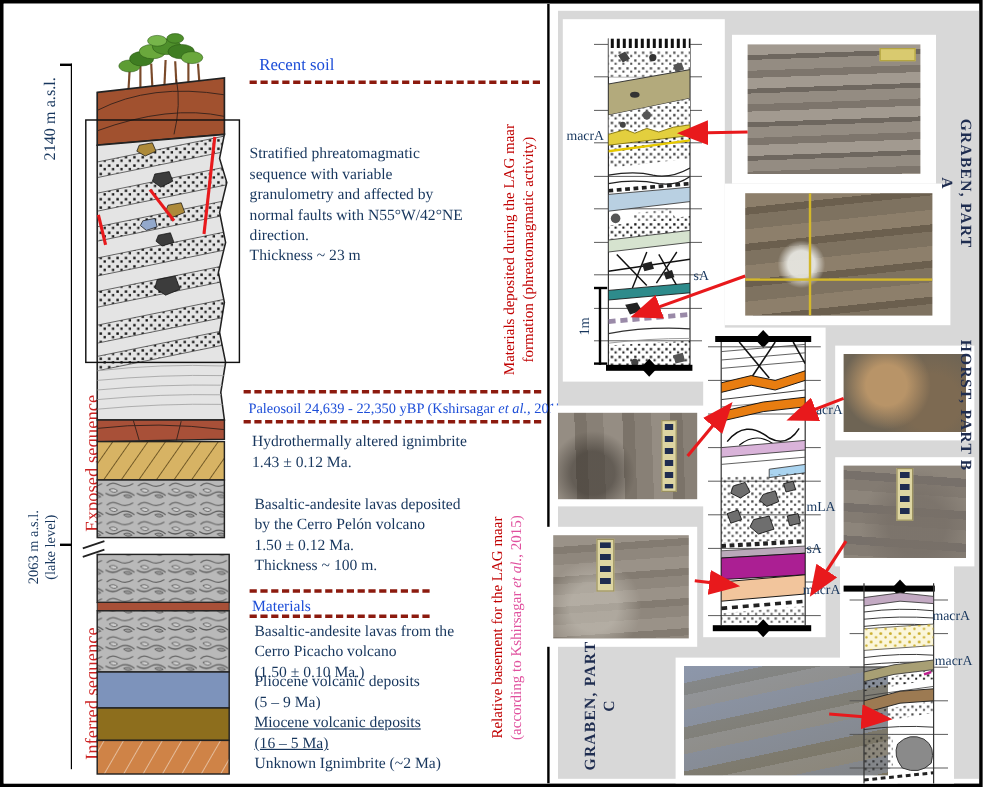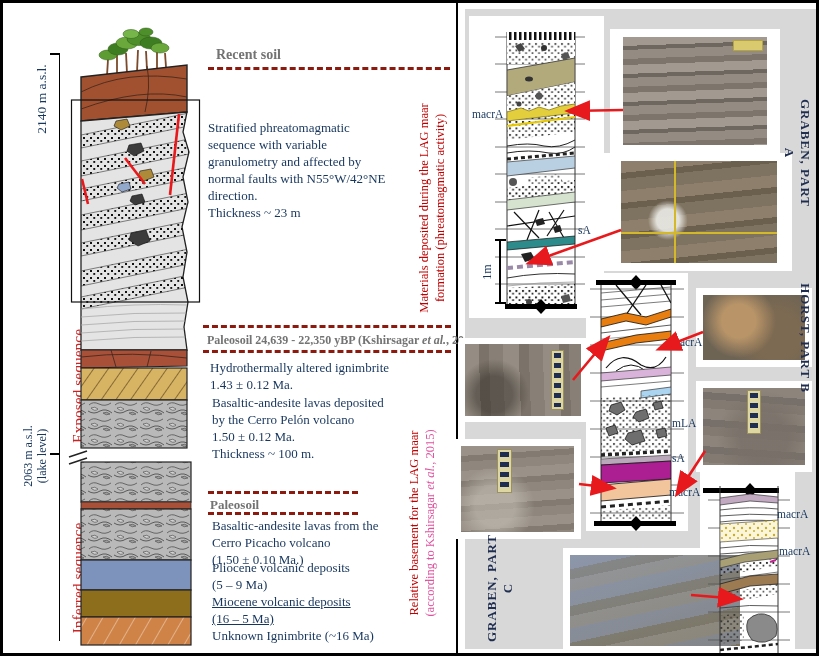--- a/index.html
+++ b/index.html
@@ -1,21 +1,21 @@
 <!DOCTYPE html>
 <html><head>
 <meta charset="utf-8">
 <style>
   html,body{margin:0;padding:0;background:#fff;}
   .fig{position:relative;width:819px;height:656px;background:#fff;border:3px solid #000;box-sizing:border-box;overflow:hidden;
        font-family:"Liberation Serif","DejaVu Serif",serif;}
   .abs{position:absolute;}
   .t{position:absolute;font-family:"Liberation Serif","DejaVu Serif",serif;}
   .navy{color:#17365d;}
-  .hred{color:#737373;font-weight:bold;}
+  .hred{color:#1d4ed8;}
   .sred{color:#cc2222;}
   .mred{color:#c00000;}
   .pink{color:#e0519e;}
   .ml{white-space:pre-line;line-height:17px;font-size:13px;}
   .rot{display:flex;align-items:center;justify-content:center;text-align:center;}
   .ccw{transform:rotate(-90deg);}
   .cw{transform:rotate(90deg);}
   .dash{position:absolute;height:0;border-top:3px dashed #8c1a0e;}
   .frame{position:absolute;background:#fff;}
   .photo{position:absolute;overflow:hidden;}
@@ -192,37 +192,37 @@
 
   <div class="dash" style="left:200px;top:322px;width:248px;"></div>
   <div class="t hred" style="left:204px;top:330px;font-size:12px;">
     <span>Paleosoil  24,639 - 22,350 yBP (Kshirsagar </span><i>et al.</i><span>, 2015)</span>
   </div>
   <div class="dash" style="left:200px;top:347px;width:248px;"></div>
 
   <div class="t navy ml" style="left:207px;top:356px;width:220px;">Hydrothermally altered ignimbrite
 1.43 ± 0.12 Ma.</div>
 
-  <div class="t navy ml" style="left:209px;top:391px;width:220px;">Basaltic-andesite lavas deposited
+  <div class="t navy ml" style="left:209px;top:408px;width:220px;">Basaltic-andesite lavas deposited
 by the Cerro Pelón volcano
 1.50 ± 0.12 Ma.
 Thickness ~ 100 m.</div>
 
   <div class="dash" style="left:205px;top:488px;width:150px;"></div>
-  <div class="t hred" style="left:207px;top:494px;font-size:13px;">Paleosoil</div>
+  <div class="t hred" style="left:207px;top:494px;font-size:13px;">Materials</div>
   <div class="dash" style="left:205px;top:509px;width:150px;"></div>
 
   <div class="t navy ml" style="left:209px;top:514px;width:220px;">Basaltic-andesite lavas from the
 Cerro Picacho volcano
 (1.50 ± 0.10 Ma.)</div>
   <div class="t navy ml" style="left:209px;top:556px;width:220px;">Pliocene volcanic deposits
 (5 – 9 Ma)</div>
   <div class="t navy ml" style="left:209px;top:590px;width:220px;text-decoration:underline;">Miocene volcanic deposits
 (16 – 5 Ma)</div>
-  <div class="t navy ml" style="left:209px;top:624px;width:240px;">Unknown Ignimbrite (~16 Ma)</div>
+  <div class="t navy ml" style="left:209px;top:624px;width:240px;">Unknown Ignimbrite (~2 Ma)</div>
 
   <div class="t mred rot ccw ml" style="left:312px;top:188px;width:234px;height:34px;font-size:12.5px;line-height:16px;">Materials deposited during the LAG maar
 formation (phreatomagmatic activity)</div>
   <div class="t rot ccw" style="left:294px;top:503px;width:250px;height:34px;font-size:12.5px;line-height:16px;">
     <div>
       <div class="mred">Relative basement for the LAG maar</div>
       <div class="pink"><span>(according to Kshirsagar </span><i>et al.</i><span>, 2015)</span></div>
     </div>
   </div>
 

